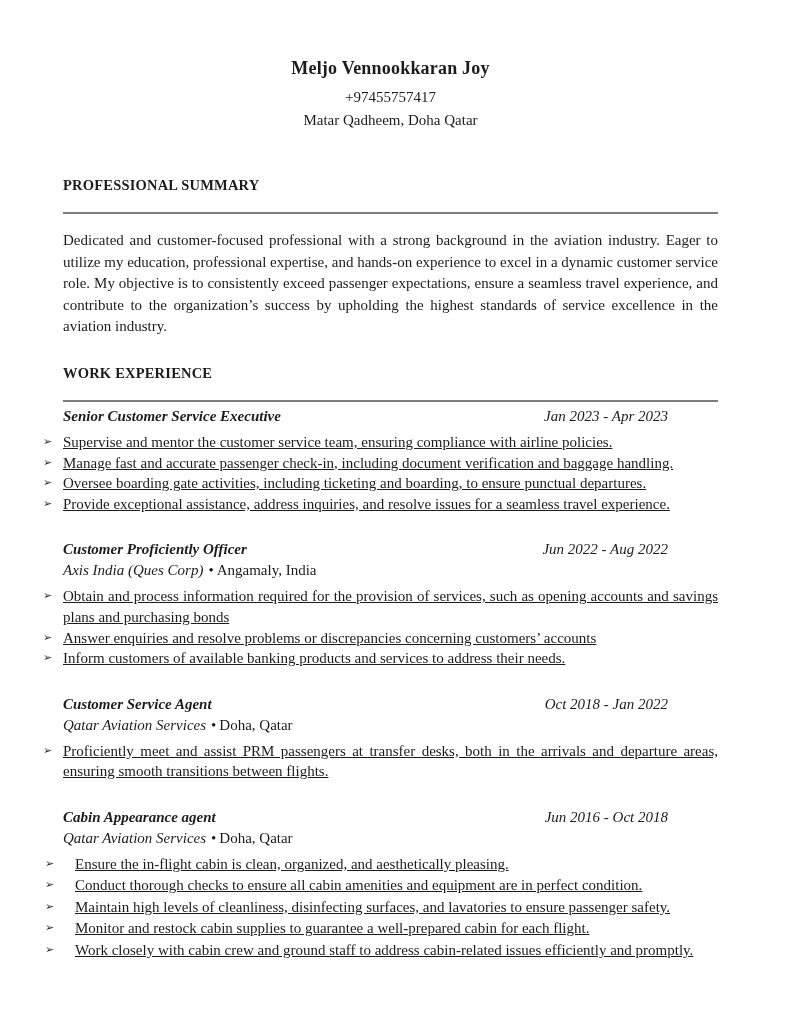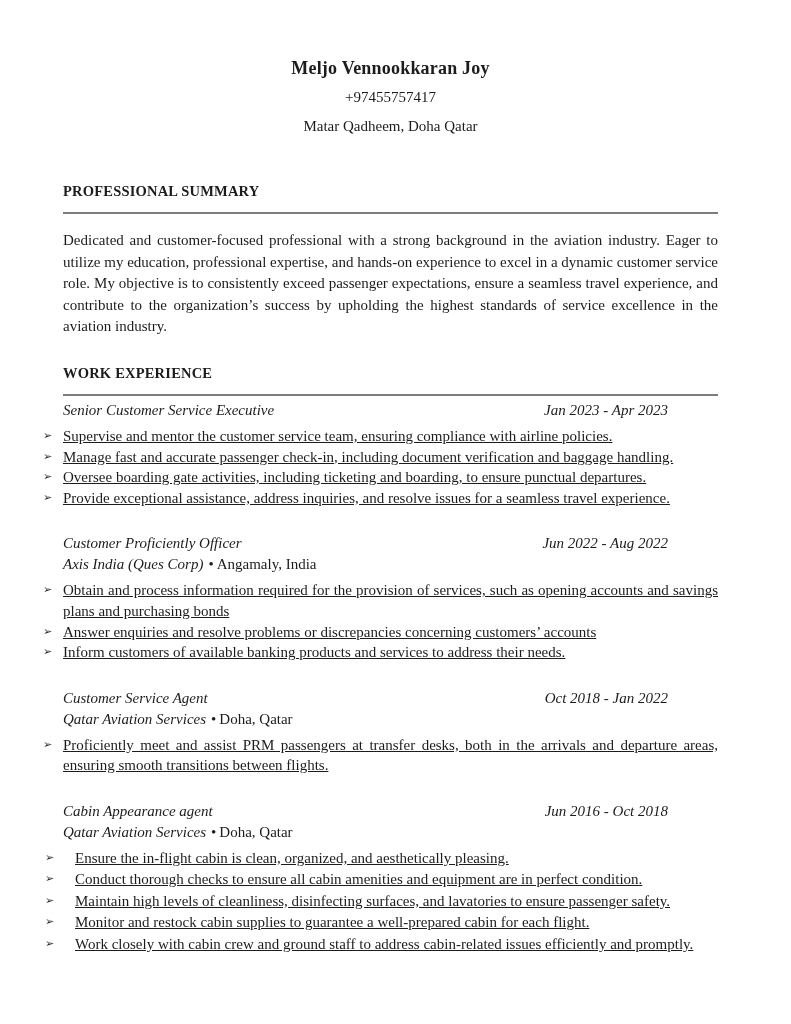--- a/index.html
+++ b/index.html
@@ -35,29 +35,29 @@
     font-size: 15px;
     line-height: 21px;
     margin-top: 7px;
   }
   .email-line { margin-top: 3px; }
   .email-link {
     color: var(--link);
     text-decoration: underline;
     cursor: pointer;
   }
-  .address-line { margin-top: 8px; }
+  .address-line { margin-top: 2px; }
 
   
   .section-heading {
     font-size: 14.5px;
     font-weight: bold;
     letter-spacing: 0.2px;
     line-height: 17px;
-    padding-bottom: 12px;
+    padding-bottom: 18px;
     border-bottom: 2px solid var(--rule);
   }
   .summary-section { margin-top: 46px; }
   .summary-text {
     margin: 16px 0 8px 0;
     font-size: 15px;
     line-height: 21.6px;
     text-align: justify;
   }
   .experience-section { margin-top: 27px; }
@@ -65,21 +65,21 @@
   
   .job { margin-top: 25px; }
   .job.first { margin-top: 4px; }
   .job-header {
     display: flex;
     justify-content: space-between;
     align-items: baseline;
     font-size: 15px;
     line-height: 21px;
   }
-  .job-title { font-weight: normal; font-style: italic; }
+  .job-title { font-weight: bold; font-style: italic; }
   .job-dates { font-style: italic; margin-right: 50px; white-space: nowrap; }
   .company-line { font-size: 15px; line-height: 21px; }
   .company-name { font-style: italic; }
   .dot-sep { padding: 0 3px 0 5px; }
 
   .bullets {
     list-style: none;
     margin: 5px 0 0 -20px;
     padding: 0;
   }

